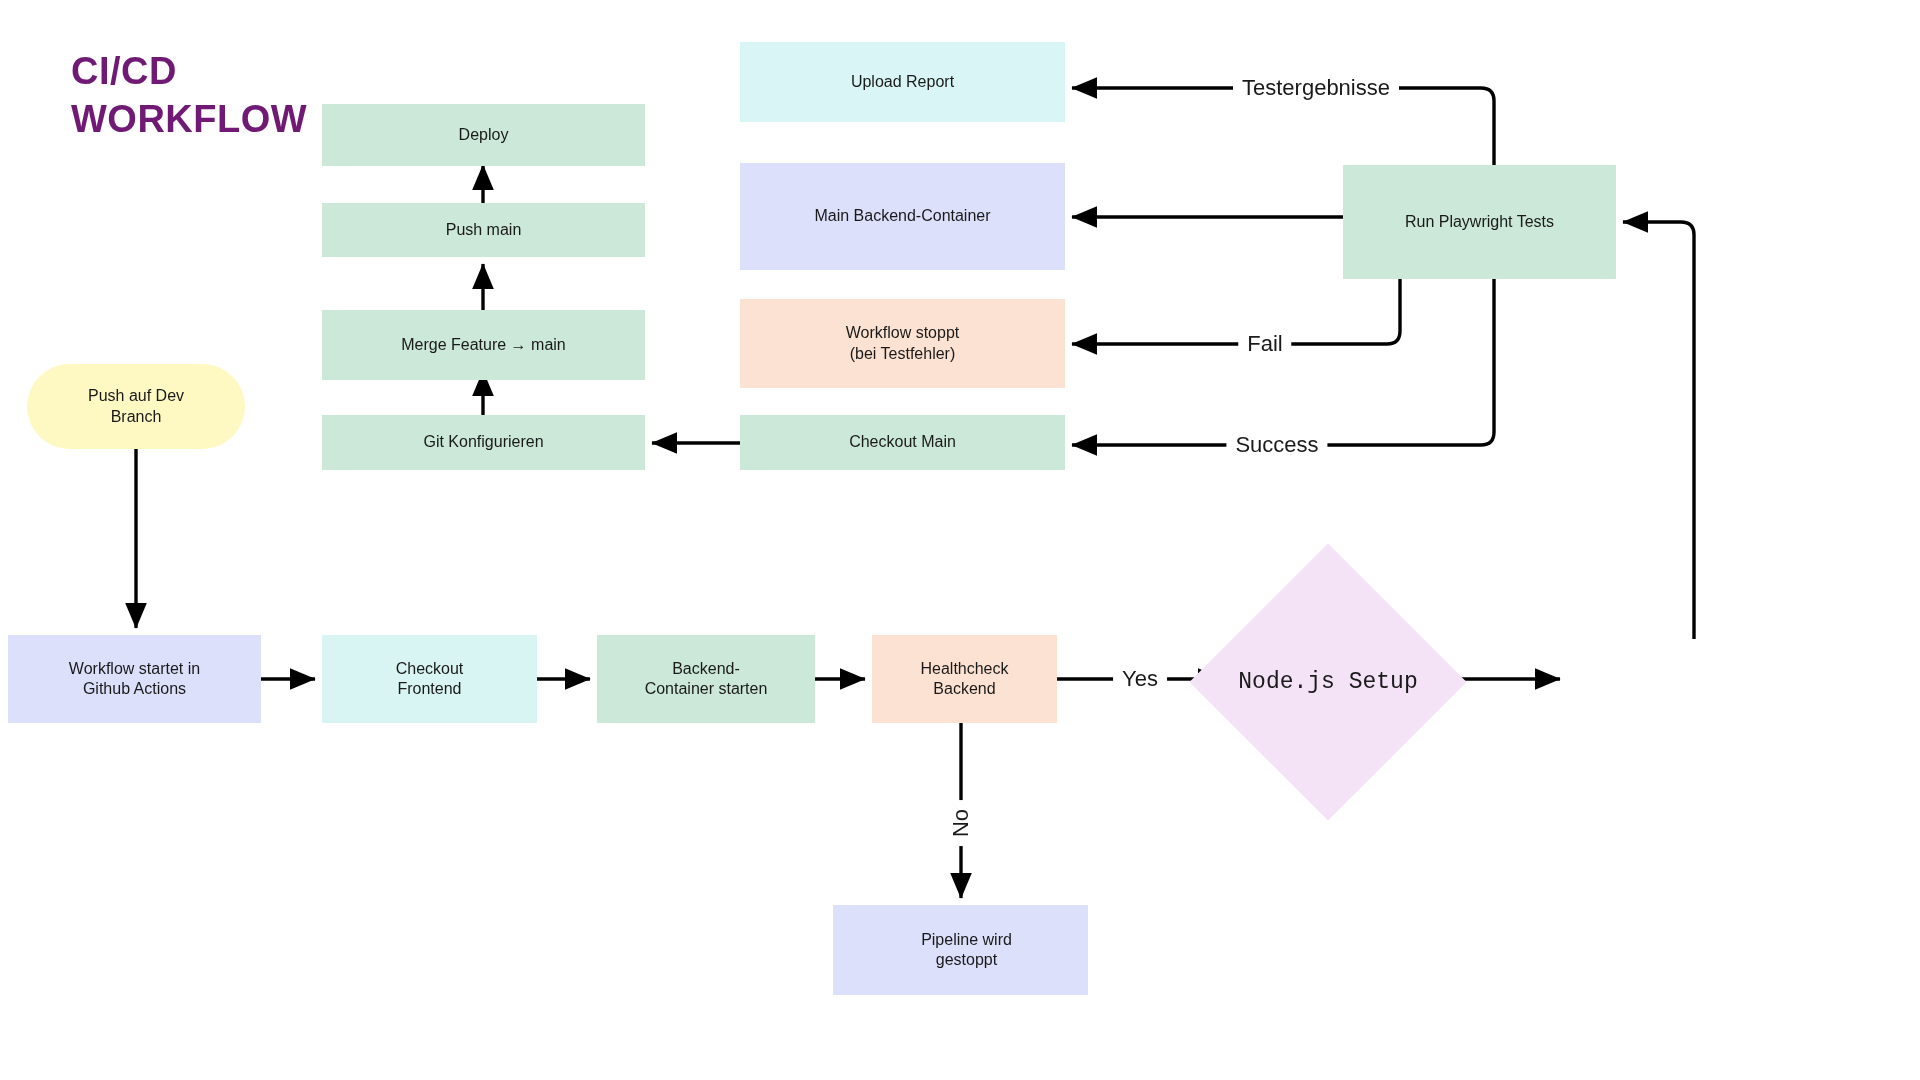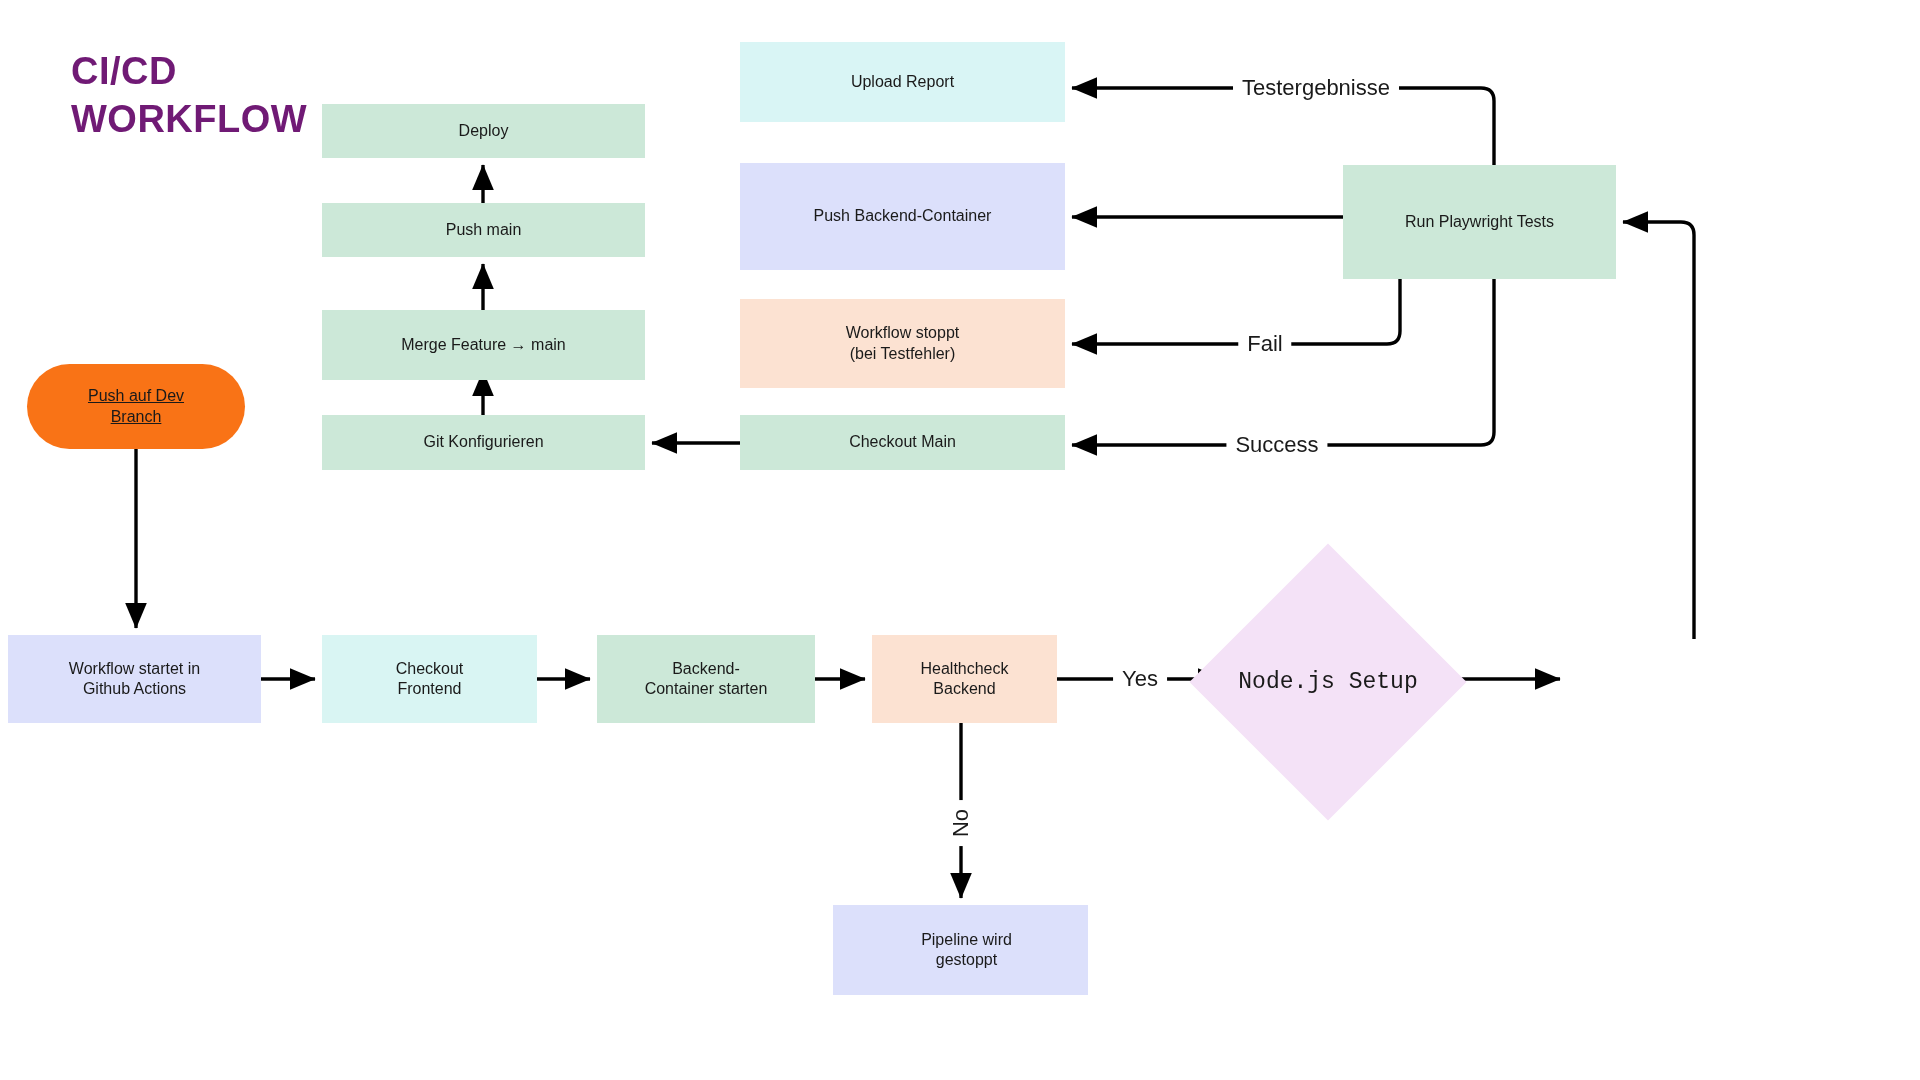--- a/index.html
+++ b/index.html
@@ -56,27 +56,27 @@
       <path d="M1494,165 L1494,101 Q1494,88 1481,88 L1072,88"></path>
 
       <path d="M1343,217 L1072,217"></path>
 
       <path d="M1400,279 L1400,331 Q1400,344 1387,344 L1072,344"></path>
 
       <path d="M1494,279 L1494,432 Q1494,445 1481,445 L1072,445"></path>
     </g>
   </svg>
 
-  <div class="node" style="left: 322px; top: 104px; width: 323px; height: 54px; background: rgb(204, 232, 216);">Deploy</div>
+  <div class="node" style="left: 322px; top: 104px; width: 323px; height: 62px; background: rgb(204, 232, 216);">Deploy</div>
   <div class="node" style="left: 322px; top: 203px; width: 323px; height: 54px; background: rgb(204, 232, 216);">Push main</div>
   <div class="node" style="left: 322px; top: 310px; width: 323px; height: 70px; background: rgb(204, 232, 216);">Merge Feature → main</div>
   <div class="node" style="left: 322px; top: 415px; width: 323px; height: 55px; background: rgb(204, 232, 216);">Git Konfigurieren</div>
-  <div class="node pill" style="left: 27px; top: 364px; width: 218px; height: 85px; background: #f97316; text-decoration: underline;">Push auf Dev<br>Branch</div>
+  <div class="node pill" style="left: 27px; top: 364px; width: 218px; height: 85px; background: #fef9c3;">Push auf Dev<br>Branch</div>
   <div class="node" style="left: 740px; top: 42px; width: 325px; height: 80px; background: rgb(217, 245, 245);">Upload Report</div>
-  <div class="node" style="left: 740px; top: 163px; width: 325px; height: 107px; background: rgb(220, 224, 251);">Push Backend-Container</div>
+  <div class="node" style="left: 740px; top: 163px; width: 325px; height: 107px; background: rgb(220, 224, 251);">Main Backend-Container</div>
   <div class="node" style="left: 740px; top: 299px; width: 325px; height: 89px; background: rgb(252, 226, 210);">Workflow stoppt<br>(bei Testfehler)</div>
   <div class="node" style="left: 740px; top: 415px; width: 325px; height: 55px; background: rgb(204, 232, 216);">Checkout Main</div>
   <div class="node" style="left: 1343px; top: 165px; width: 273px; height: 114px; background: rgb(204, 232, 216);">Run Playwright Tests</div>
   <div class="node" style="left: 8px; top: 635px; width: 253px; height: 88px; background: rgb(220, 224, 251);">Workflow startet in<br>Github Actions</div>
   <div class="node" style="left: 322px; top: 635px; width: 215px; height: 88px; background: rgb(217, 245, 243);">Checkout<br>Frontend</div>
   <div class="node" style="left: 597px; top: 635px; width: 218px; height: 88px; background: rgb(204, 232, 216);">Backend-<br>Container starten</div>
   <div class="node" style="left: 872px; top: 635px; width: 185px; height: 88px; background: rgb(252, 226, 210);">Healthcheck<br>Backend</div>
 
   <div class="diamond-wrap" style="left: 1230px; top: 584px; width: 196px; height: 196px;">
     <div class="diamond-shape" style="background: rgb(244, 226, 247);"></div>

